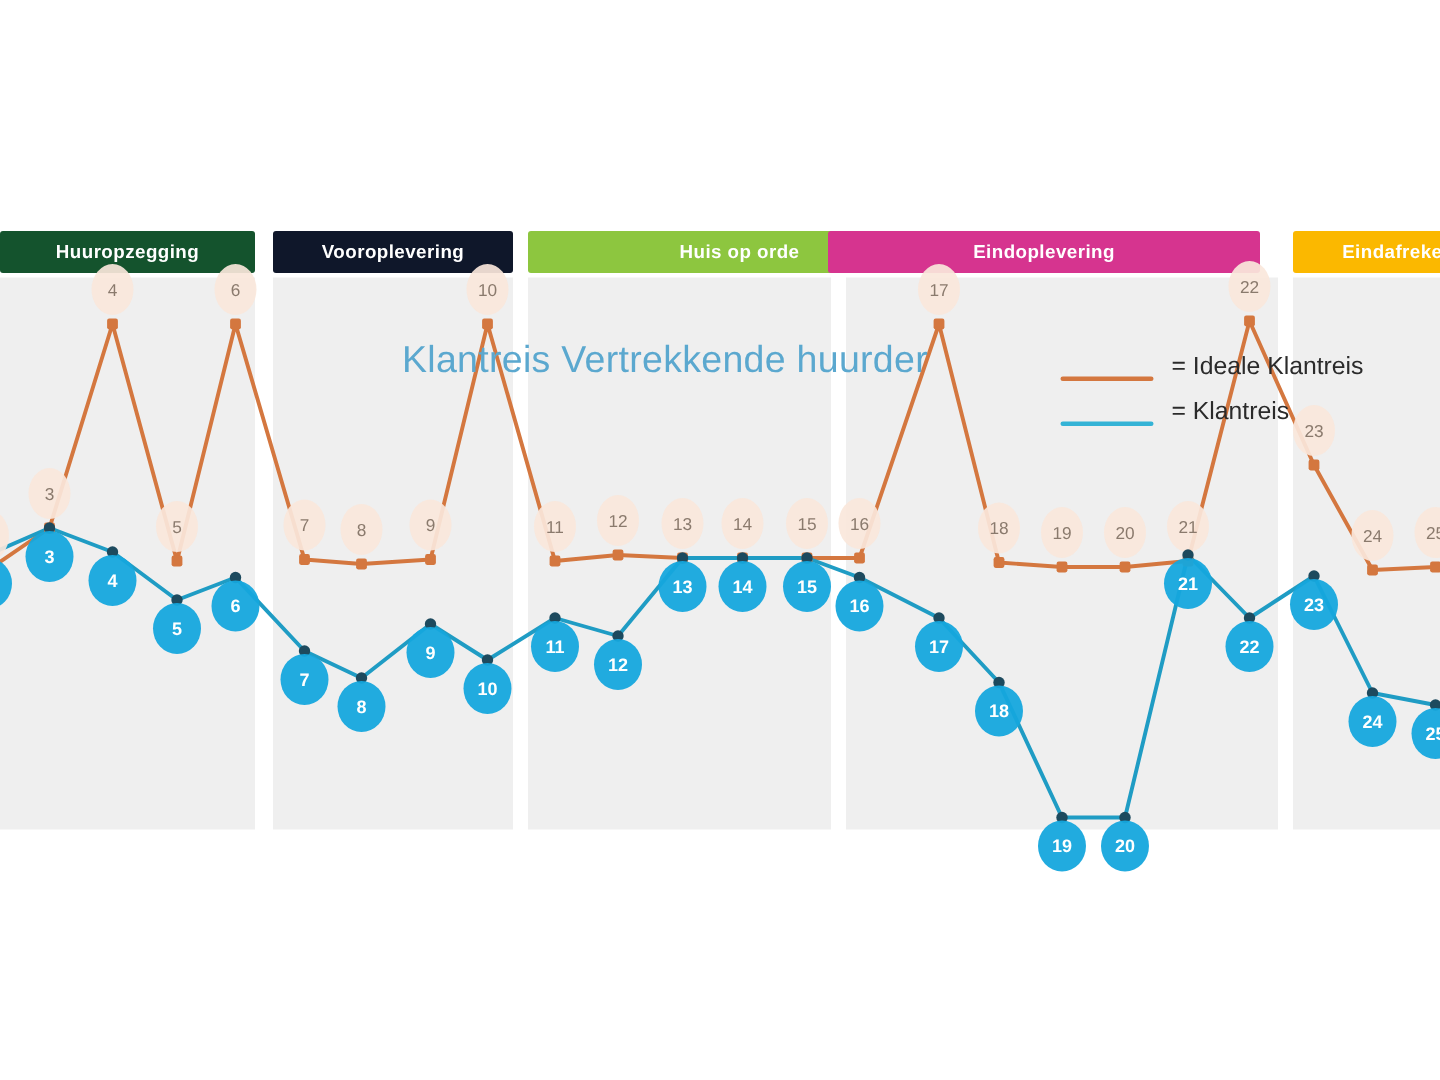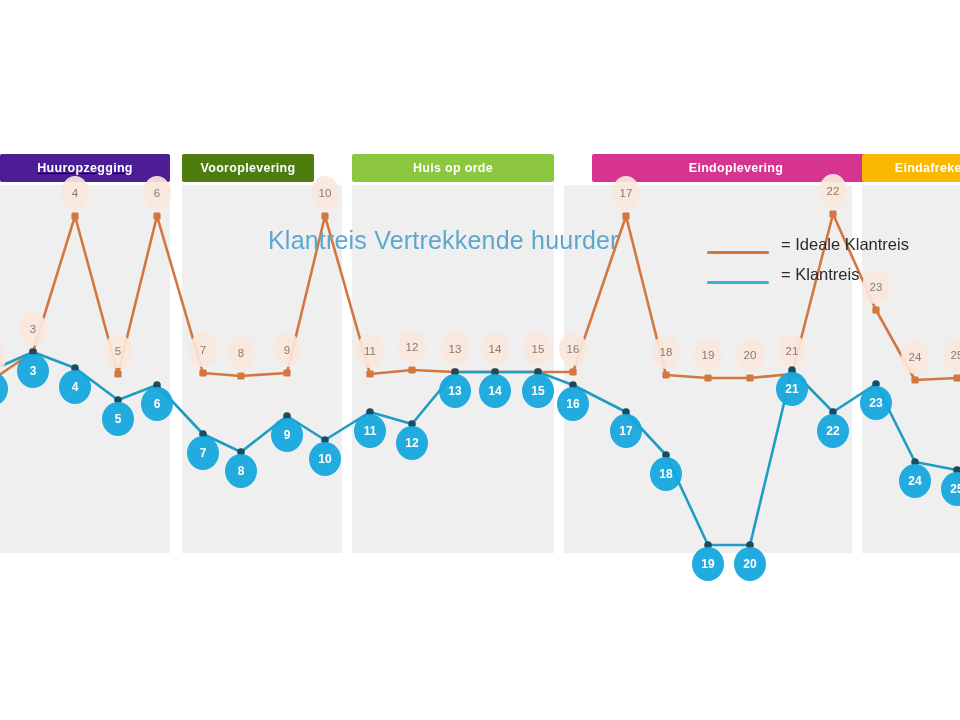--- a/index.html
+++ b/index.html
@@ -30,33 +30,33 @@
   .legend-swatch{width:62px;height:3px;margin-right:12px;border-radius:2px;}
   .legend-label{font-size:16.5px;color:#2b2b2b;white-space:nowrap;}
 </style>
 </head>
 <body>
 
 <div id="stage">
 
   <div id="panels">
       <div class="panel" style="left: 0px; width: 170px;"></div>
-      <div class="panel-header" style="left: 0px; width: 170px; background: #4c1d95; text-decoration: underline;">
+      <div class="panel-header" style="left: 0px; width: 170px; background: #14532d;">
         <span>Huuropzegging</span>
       </div>
       <div class="panel" style="left: 182px; width: 160px;"></div>
-      <div class="panel-header" style="left: 182px; width: 132px; background: #4d7c0f;">
+      <div class="panel-header" style="left: 182px; width: 160px; background: #0f172a;">
         <span>Vooroplevering</span>
       </div>
       <div class="panel" style="left: 352px; width: 202px;"></div>
-      <div class="panel-header" style="left: 352px; width: 202px; background: rgb(141, 198, 63);">
+      <div class="panel-header" style="left: 352px; width: 202px; background: rgb(141, 198, 63); padding-left: 40px;">
         <span>Huis op orde</span>
       </div>
       <div class="panel" style="left: 564px; width: 288px;"></div>
-      <div class="panel-header" style="left: 592px; width: 288px; background: rgb(214, 52, 143);">
+      <div class="panel-header" style="left: 552px; width: 288px; background: rgb(214, 52, 143);">
         <span>Eindoplevering</span>
       </div>
       <div class="panel" style="left: 862px; width: 160px;"></div>
       <div class="panel-header" style="left: 862px; width: 160px; background: rgb(251, 184, 0);">
         <span>Eindafrekening</span>
       </div>
     </div>
 
   <svg id="chart" viewBox="0 0 960 720" preserveAspectRatio="none">
       <polyline points="-30,378 -8,380 33,352 75,216 118,374 157,216 203,373 241,376 287,373 325,216 370,374 412,370 455,372 495,372 538,372 573,372 626,216 666,375 708,378 750,378 792,374 833,214 876,310 915,380 957,378" fill="none" stroke="#d4773f" stroke-width="2.6" stroke-linejoin="round" stroke-linecap="round"></polyline>

